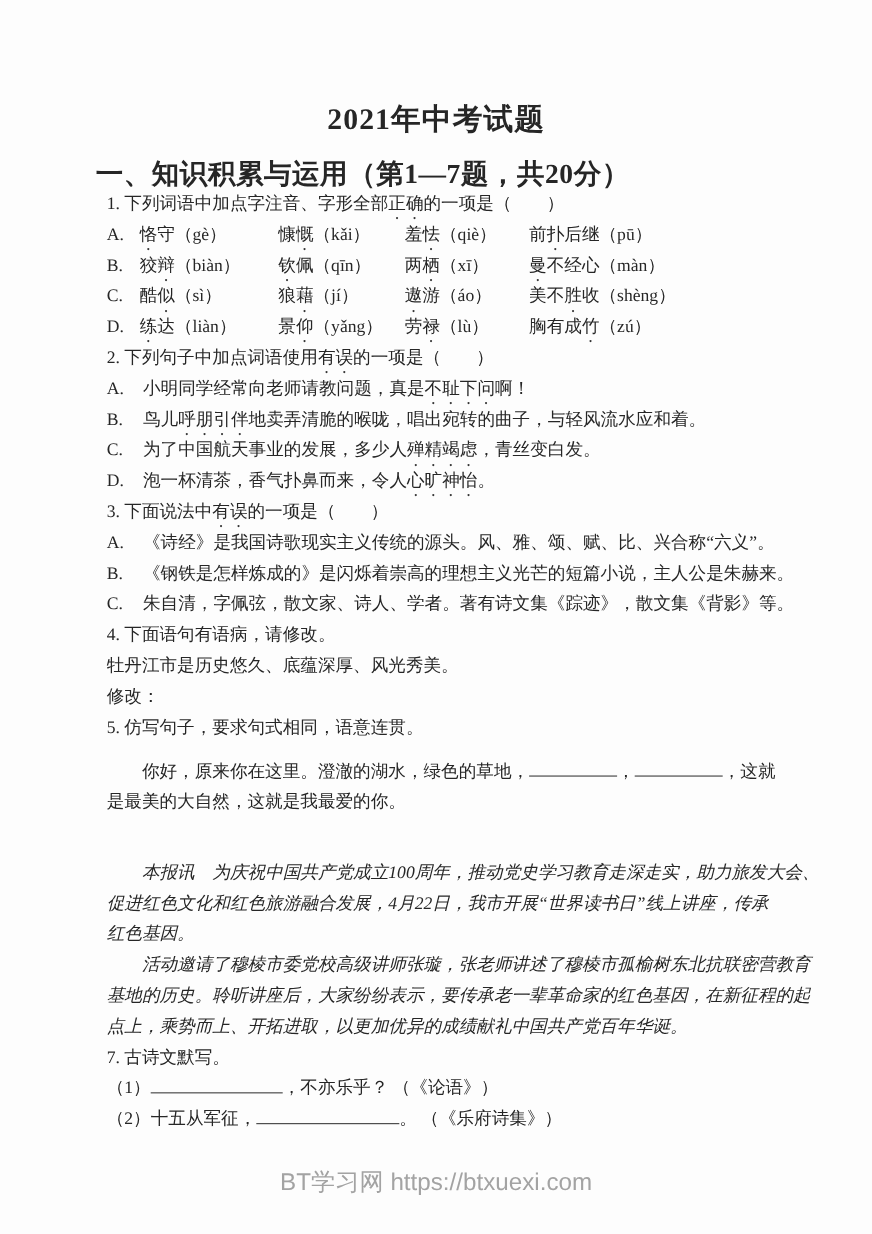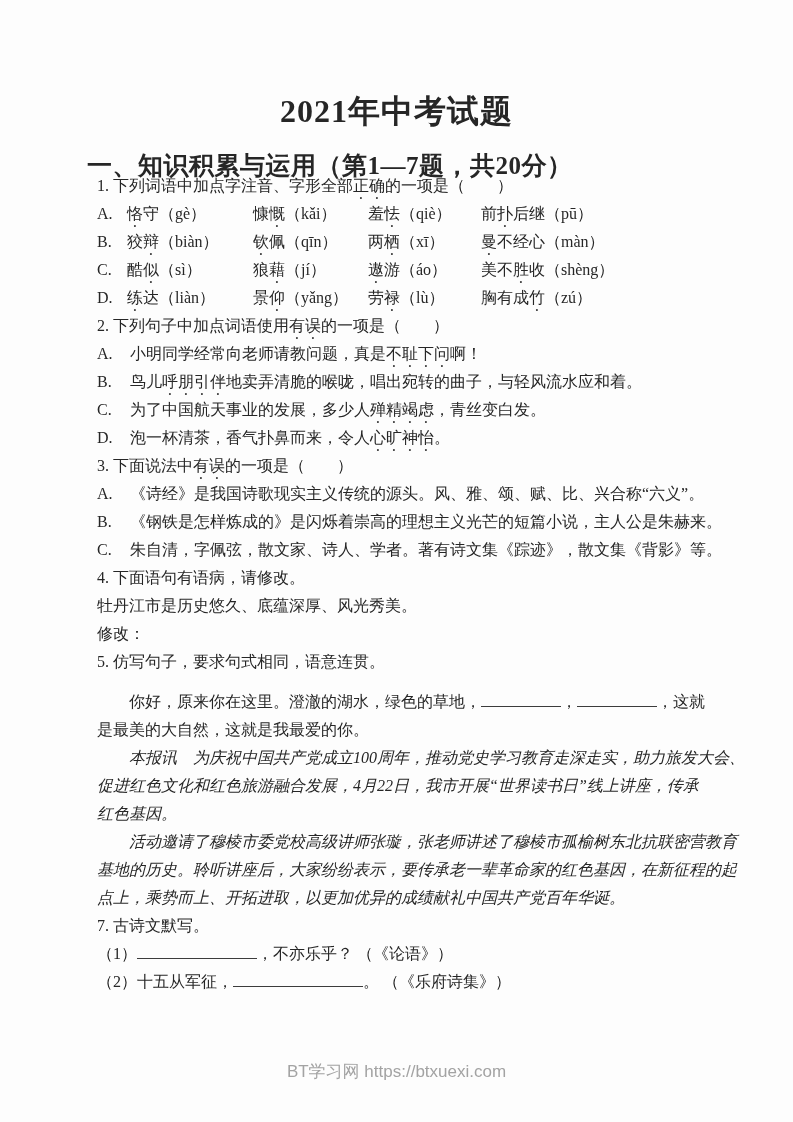--- a/index.html
+++ b/index.html
@@ -8,21 +8,21 @@
     width:793px;height:1122px;
     margin:0 auto;
     background:var(--page-bg,#fdfdfd);
     color:var(--text-color,#262626);
     font-family:"Liberation Serif","DejaVu Serif",serif;
     overflow:hidden;
   }
   .title{
     margin:0;padding-top:90px;
     text-align:center;
-    font-size:32px;font-weight:700;letter-spacing:1px;
+    font-size:27px;font-weight:700;letter-spacing:1px;
   }
   .section-heading{
     margin:15px 90px 0 87px;
     font-size:25px;font-weight:700;letter-spacing:.5px;
   }
   .content{position:absolute;top:172px;left:97px;right:88px;}
   .line{height:28px;line-height:28px;font-size:16px;white-space:nowrap;}
   .line.cols{display:grid;grid-template-columns:30px 126px 115px 113px auto;}
   .letter{display:inline-block;min-width:33px;}
   .news{font-style:italic;}
@@ -34,21 +34,21 @@
   }
   .blank{
     display:inline-block;
     border-bottom:1px solid #3c3c3c;
     height:15px;vertical-align:baseline;
   }
   .footer{
     position:absolute;left:0;right:0;top:1060px;
     text-align:center;
     font-family:"Liberation Sans","DejaVu Sans",sans-serif;
-    font-size:17px;color:var(--watermark-color,#a3a3a3);
+    font-size:22px;color:var(--watermark-color,#a3a3a3);
   }
 </style>
 </head>
 <body>
 
 <div class="page" style="--page-bg: #fdfdfd; --text-color: #262626; --watermark-color: #a3a3a3;">
   <h1 class="title">2021年中考试题</h1>
   <h2 class="section-heading">一、知识积累与运用（第1—7题，共20分）</h2>
   <div class="content">
       <div class="line"><span>1. 下列词语中加点字注音、字形全部</span><span class="em">正确</span><span>的一项是（　　）</span></div>
@@ -88,21 +88,21 @@
       <div class="line"><span>3. 下面说法中</span><span class="em">有误</span><span>的一项是（　　）</span></div>
       <div class="line"><span class="letter">A.</span><span>《诗经》是我国诗歌现实主义传统的源头。风、雅、颂、赋、比、兴合称“六义”。</span></div>
       <div class="line"><span class="letter">B.</span><span>《钢铁是怎样炼成的》是闪烁着崇高的理想主义光芒的短篇小说，主人公是朱赫来。</span></div>
       <div class="line"><span class="letter">C.</span><span>朱自清，字佩弦，散文家、诗人、学者。著有诗文集《踪迹》，散文集《背影》等。</span></div>
       <div class="line"><span>4. 下面语句有语病，请修改。</span></div>
       <div class="line"><span>牡丹江市是历史悠久、底蕴深厚、风光秀美。</span></div>
       <div class="line"><span>修改：</span></div>
       <div class="line"><span>5. 仿写句子，要求句式相同，语意连贯。</span></div>
       <div class="line" style="padding-left: 2em; margin-top: 12px;"><span>你好，原来你在这里。澄澈的湖水，绿色的草地，</span><span class="blank" style="width: 80px;"></span><span>，</span><span class="blank" style="width: 80px;"></span><span>，这就</span></div>
       <div class="line"><span>是最美的大自然，这就是我最爱的你。</span></div>
-      <div class="line news" style="padding-left: 2em;"><span>本报讯　为庆祝中国共产党成立100周年，推动党史学习教育走深走实，助力旅发大会、</span></div>
+      <div class="line news" style="padding-left: 2em; margin-top: 36px;"><span>本报讯　为庆祝中国共产党成立100周年，推动党史学习教育走深走实，助力旅发大会、</span></div>
       <div class="line news"><span>促进红色文化和红色旅游融合发展，4月22日，我市开展“世界读书日”线上讲座，传承</span></div>
       <div class="line news"><span>红色基因。</span></div>
       <div class="line news" style="padding-left: 2em;"><span>活动邀请了穆棱市委党校高级讲师张璇，张老师讲述了穆棱市孤榆树东北抗联密营教育</span></div>
       <div class="line news"><span>基地的历史。聆听讲座后，大家纷纷表示，要传承老一辈革命家的红色基因，在新征程的起</span></div>
       <div class="line news"><span>点上，乘势而上、开拓进取，以更加优异的成绩献礼中国共产党百年华诞。</span></div>
       <div class="line"><span>7. 古诗文默写。</span></div>
       <div class="line"><span>（1）</span><span class="blank" style="width: 120px;"></span><span>，不亦乐乎？ （《论语》）</span></div>
       <div class="line"><span>（2）十五从军征，</span><span class="blank" style="width: 130px;"></span><span>。 （《乐府诗集》）</span></div>
     </div>
   <div class="footer">

